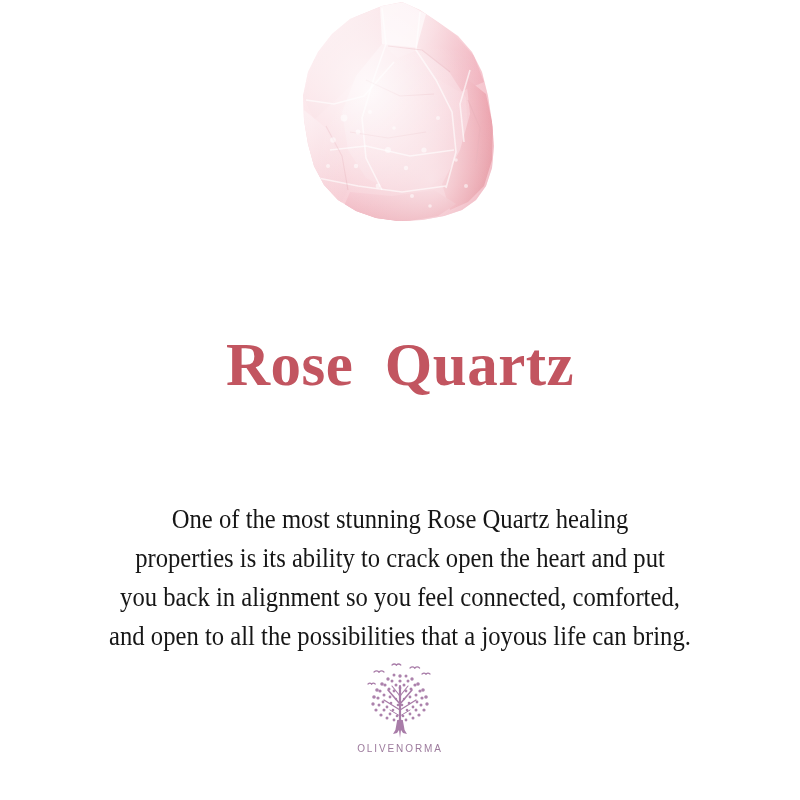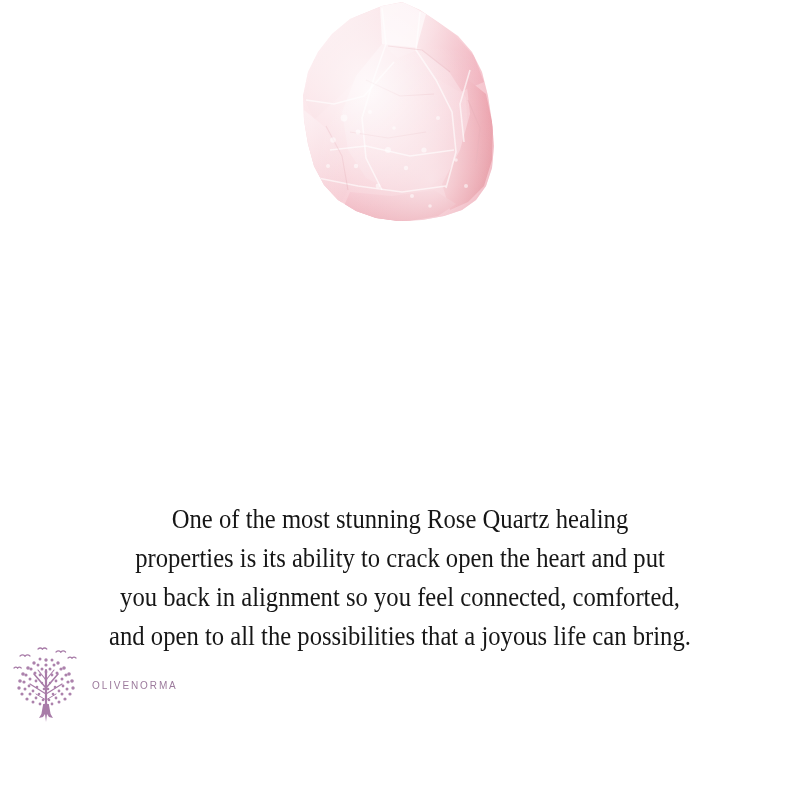--- a/index.html
+++ b/index.html
@@ -66,22 +66,22 @@
     line-height:39px;
     color:#161616;
     transform:scaleX(0.93);
     transform-origin:center top;
   }
   .body-copy .ln{display:block;white-space:nowrap;}
 
   
   .logo{
     position:absolute;
-    top:644px;left:0;width:800px;
-    display:flex;flex-direction:row;align-items:center;
+    top:660px;left:0;width:800px;
+    display:flex;flex-direction:column;align-items:center;
   }
   .logo-mark{display:block;}
   .logo-word{
     margin-top:3px;
     font-family:"Liberation Sans","DejaVu Sans",sans-serif;
     font-size:10px;
     letter-spacing:1.9px;
     color:#9c7a9c;
     text-align:center;
   }
@@ -197,20 +197,21 @@
           <circle cx="58" cy="166" r="2"></circle>
             <circle cx="160" cy="206" r="1.8"></circle>
         </g>
 
         <rect x="0" y="0" width="260" height="300" fill="url(#gGlow)"></rect>
         <rect x="0" y="0" width="260" height="300" fill="url(#gGlow2)"></rect>
       </g>
     </svg>
   </div>
 
+  <div class="title">Rose  Quartz</div>
 
 
   <div class="body-copy">
     <span class="ln">One of the most stunning Rose Quartz healing</span>
     <span class="ln">properties is its ability to crack open the heart and put</span>
     <span class="ln">you back in alignment so you feel connected, comforted,</span>
     <span class="ln">and open to all the possibilities that a joyous life can bring.</span>
   </div>
 
   <div class="logo">

